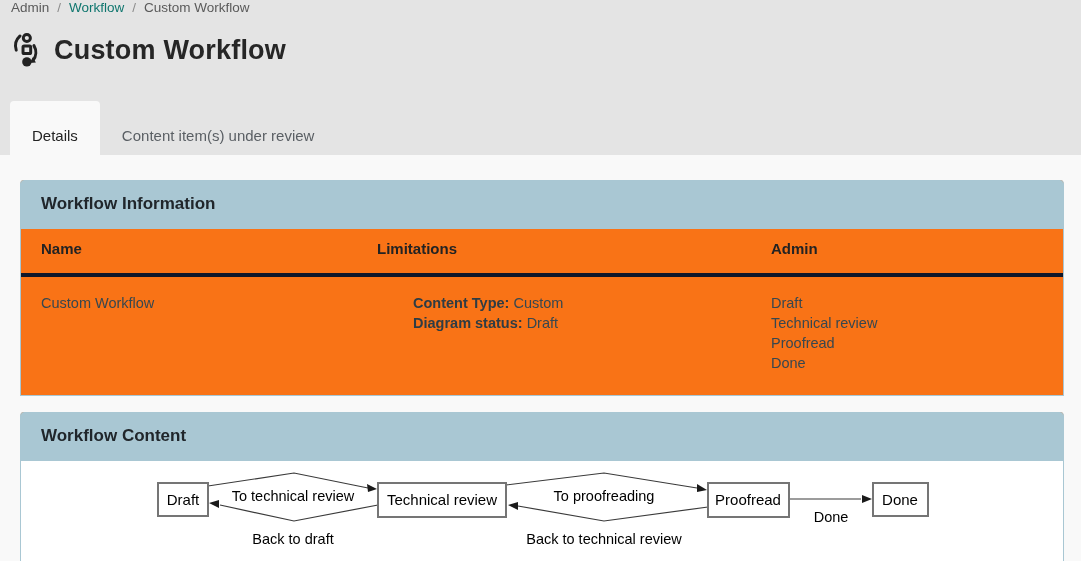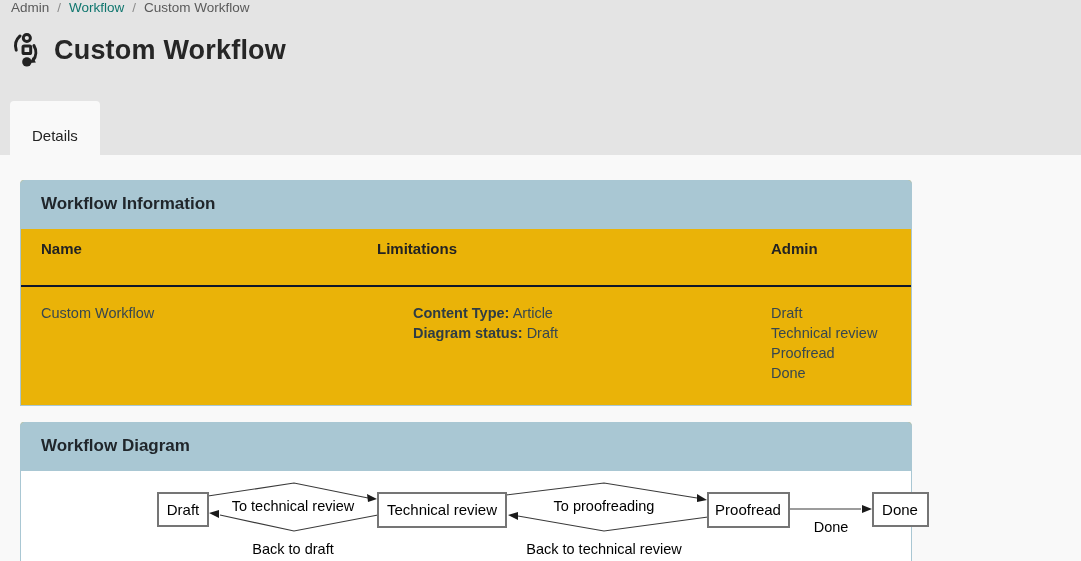--- a/index.html
+++ b/index.html
@@ -33,36 +33,36 @@
   }
   .tab {
     padding:26px 22px 11px; font-size:15px; color:#5a5f64; cursor:pointer;
   }
   .tab.active {
     background:#f9f9f9; border-radius:4px 4px 0 0; color:#232323;
   }
   
   .content { padding:25px 17px 0 20px; }
   .panel {
-    width:892px; background:#eab308;
+    width:1044px; background:#f97316;
     border:1px solid #a9c7d3; border-top:none;
     border-radius:4px 4px 0 0;
   }
   .panel + .panel { margin-top:16px; }
   .panel-header {
     background:#a9c7d3; border-radius:3px 3px 0 0;
     padding:14px 20px 15px; font-size:17px; font-weight:700; color:#20262b;
   }
   .panel-1 { border-bottom:1px solid #a9c7d3; }
   .panel-2 { border-bottom:none; }
   
   table.info { width:100%; border-collapse:collapse; }
   table.info th {
     text-align:left; font-size:15px; font-weight:700; color:#232323;
-    padding:11px 20px 28px; border-bottom:2px solid #0f172a;
+    padding:11px 20px 16px; border-bottom:4px solid #0f172a;
   }
   table.info th.col-name { width:336px; }
   table.info th.col-limitations { width:394px; }
   table.info td {
     vertical-align:top; font-size:14.5px; color:#37474f;
     padding:16px 20px 22px; line-height:20px;
   }
   .limit-line b { color:#2e3c44;margin-left:36px; }
   
   .diagram-wrap { height:119px; background:#fff; }
@@ -98,55 +98,56 @@
       <circle cx="12.6" cy="20.9" r="3.3" fill="#222"></circle>
       <path d="M 7.8 2.6 A 9.6 9.6 0 0 0 5.1 12.6" fill="none" stroke="#222" stroke-width="2.1" stroke-linecap="round"></path>
       <path d="M 17.6 9.4 A 9.2 9.2 0 0 1 17.0 19.8" fill="none" stroke="#222" stroke-width="2.1" stroke-linecap="round"></path>
       <polygon points="14.6,21.6 19.0,21.4 16.8,17.6" fill="#222"></polygon>
     </svg>
     <h1>Custom Workflow</h1>
   </div>
 
   <div class="tabs">
     <div class="tab active">Details</div>
+    <div class="tab">Content item(s) under review</div>
   </div>
 </div>
 
 <div class="content">
 
   <section class="panel panel-1">
     <div class="panel-header">Workflow Information</div>
     <table class="info">
       <thead>
         <tr>
           <th class="col-name">Name</th>
           <th class="col-limitations">Limitations</th>
           <th class="col-stages">Admin</th>
         </tr>
       </thead>
       <tbody>
         <tr>
           <td>Custom Workflow</td>
           <td>
-            <div class="limit-line"><b>Content Type:</b> <span>Article</span></div>
+            <div class="limit-line"><b>Content Type:</b> <span>Custom</span></div>
             <div class="limit-line"><b>Diagram status:</b> <span>Draft</span></div>
           </td>
           <td>
             <div>Draft</div>
             <div>Technical review</div>
             <div>Proofread</div>
             <div>Done</div>
           </td>
         </tr>
       </tbody>
     </table>
   </section>
 
   <section class="panel panel-2">
-    <div class="panel-header">Workflow Diagram</div>
+    <div class="panel-header">Workflow Content</div>
     <div class="diagram-wrap">
       <svg class="diagram-svg" width="1042" height="119" viewBox="0 0 1042 119">
 
         <polyline points="187,25 273,12 347,27"></polyline>
         <polygon class="arrow" points="356,28 346,23 347,31"></polygon>
         <polyline points="357,44 273,60 199,44"></polyline>
         <polygon class="arrow" points="188,42 198,39 198,47"></polygon>
 
         <polyline points="485,24 583,12 676,27"></polyline>
         <polygon class="arrow" points="686,29 676,23 676,31"></polygon>

